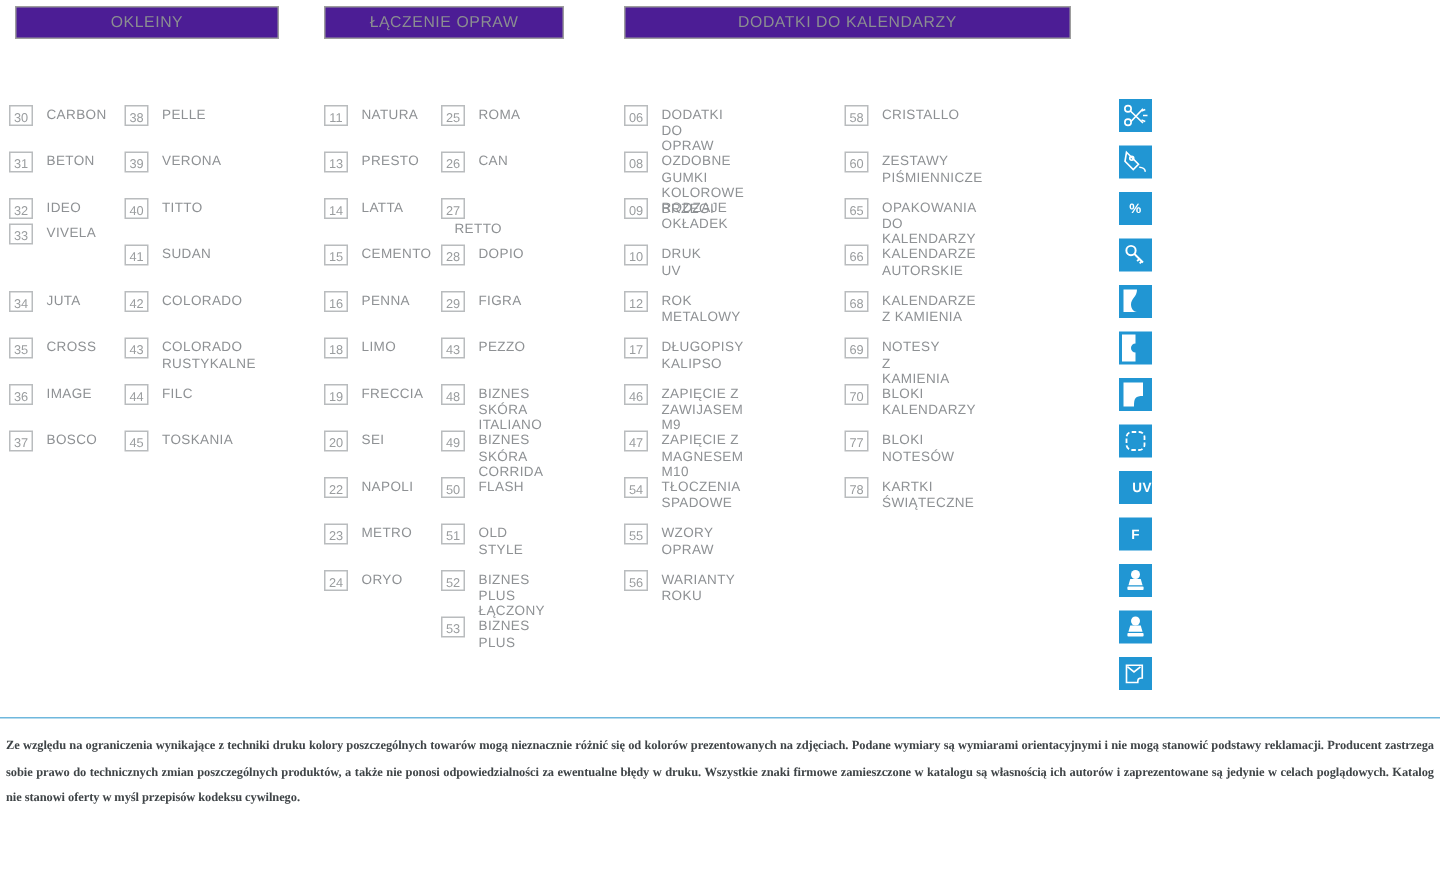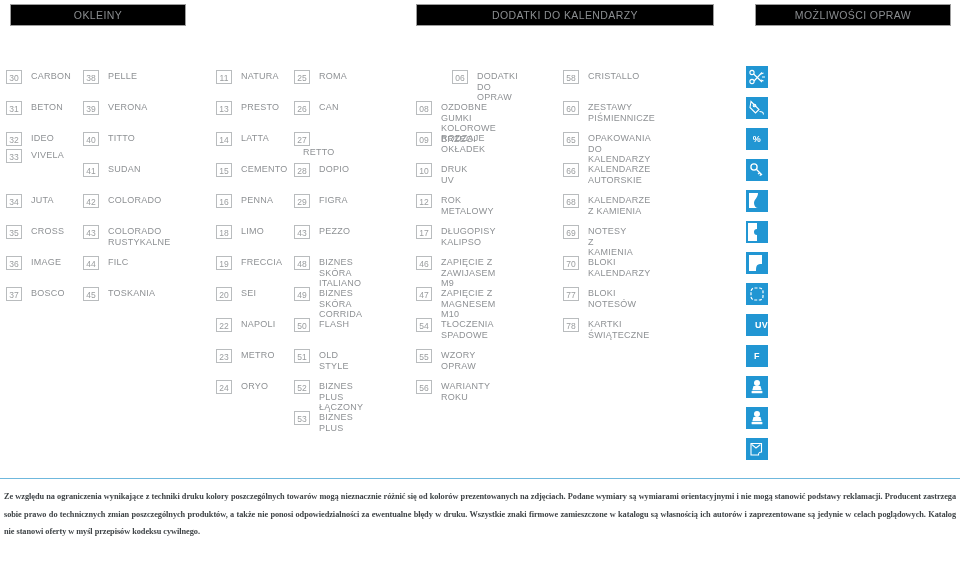--- a/index.html
+++ b/index.html
@@ -22,21 +22,21 @@
     top: 0;
     left: 0;
     width: 960px;
     height: 44px;
   }
   .tab {
     position: absolute;
     top: 4px;
     height: 22px;
     border: 1px solid #9d9d9d;
-    background: #000000;
+    background: #4c1d95;
     color: #8b8e91;
     font-size: 10.5px;
     letter-spacing: .4px;
     display: flex;
     align-items: center;
     justify-content: center;
     box-sizing: border-box;
     white-space: nowrap;
   }
 
@@ -135,22 +135,22 @@
     font-size: 9px;
     letter-spacing: .5px;
     color: #7fb8d8;
   }
 </style>
 </head>
 <body>
 
 <div class="tabbar" id="tabbar">
     <div class="tab" style="left: 10px; width: 176px;">OKLEINY</div>
+    <div class="tab" style="left: 216px; width: 160px;">ŁĄCZENIE OPRAW</div>
     <div class="tab" style="left: 416px; width: 298px;">DODATKI DO KALENDARZY</div>
-    <div class="tab" style="left: 755px; width: 196px;">MOŻLIWOŚCI OPRAW</div>
   </div>
 
 <div class="grid" id="grid">
     <div class="col" style="left: 6px;">
       <div class="entry" style="top: 12px;">
         <div class="num">30</div>
         <div class="label">CARBON</div>
       </div>
       <div class="entry" style="top: 43px;">
         <div class="num">31</div>
@@ -306,21 +306,21 @@
       <div class="entry" style="top: 322px;">
         <div class="num">52</div>
         <div class="label">BIZNES PLUS ŁĄCZONY</div>
       </div>
       <div class="entry" style="top: 353px;">
         <div class="num">53</div>
         <div class="label">BIZNES PLUS</div>
       </div>
     </div>
     <div class="col" style="left: 416px;">
-      <div class="entry" style="top: 12px; margin-left: 36px;">
+      <div class="entry" style="top: 12px;">
         <div class="num">06</div>
         <div class="label">DODATKI DO OPRAW</div>
       </div>
       <div class="entry" style="top: 43px;">
         <div class="num">08</div>
         <div class="label">OZDOBNE GUMKI
 KOLOROWE BRZEGI</div>
       </div>
       <div class="entry" style="top: 74px;">
         <div class="num">09</div>

